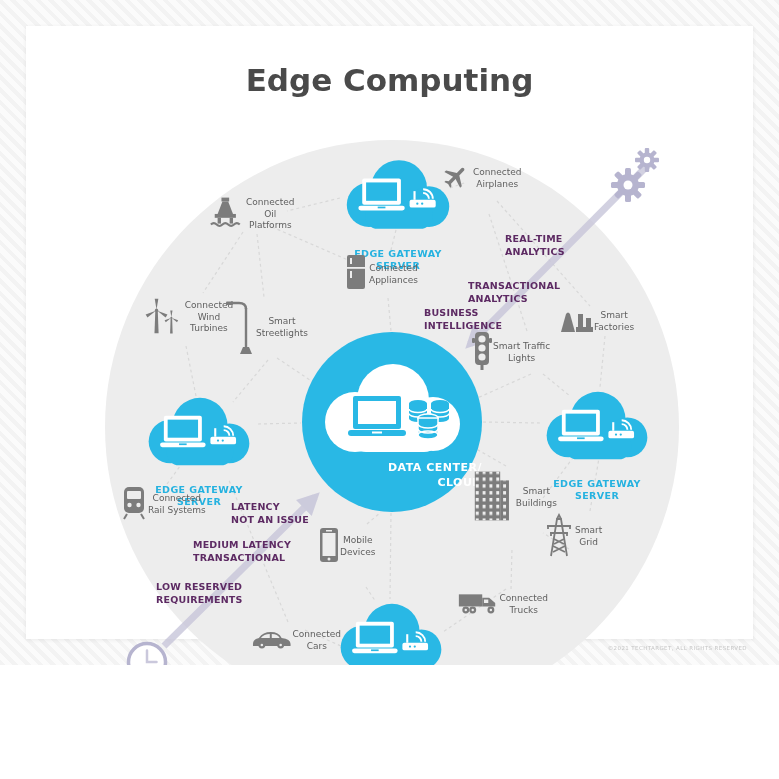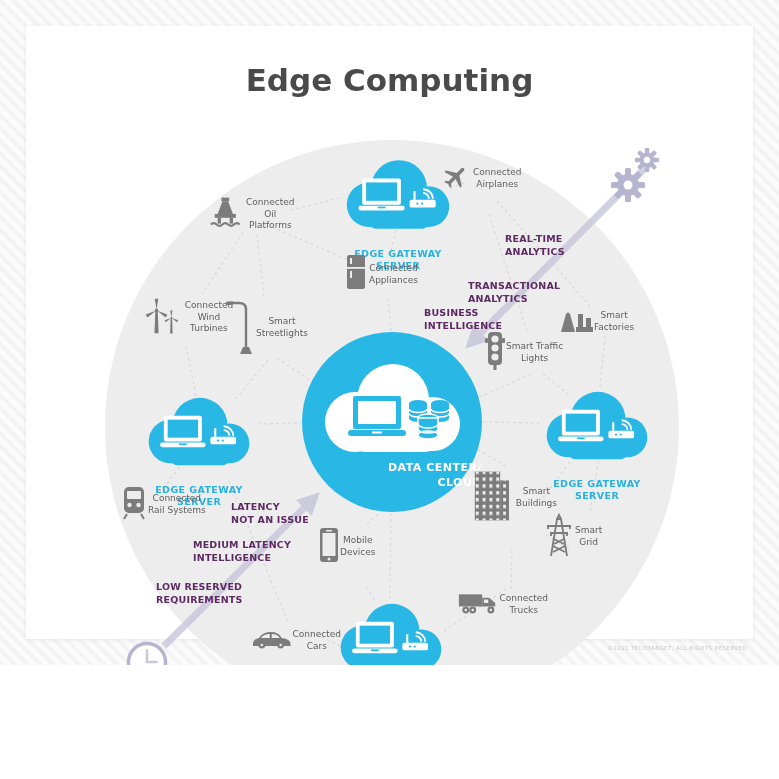--- a/index.html
+++ b/index.html
@@ -303,21 +303,21 @@
     <svg width="34" height="24" viewBox="0 0 34 24" fill="#7c7c7c">
       <path d="M1,24 L6,6 Q8,3 10,6 L15,24 Z"></path>
       <rect x="18" y="6" width="5" height="18"></rect>
         <rect x="26" y="10" width="5" height="14"></rect>
       <rect x="16" y="19" width="17" height="5"></rect>
     </svg>
     <div class="dev-label">Smart
 Factories</div>
   </div>
 
-  <div class="node" style="left:484px;top:331px">
+  <div class="node" style="left:471px;top:331px">
     <svg width="22" height="40" viewBox="0 0 22 40">
       <rect x="1" y="7" width="3" height="5" rx="1" fill="#7c7c7c"></rect>
         <rect x="18" y="7" width="3" height="5" rx="1" fill="#7c7c7c"></rect>
       <rect x="4" y="1" width="14" height="33" rx="4" fill="#7c7c7c"></rect>
       <circle cx="11" cy="8" r="3.6" fill="#ededed"></circle>
         <circle cx="11" cy="17" r="3.6" fill="#ededed"></circle>
         <circle cx="11" cy="26" r="3.6" fill="#ededed"></circle>
       <rect x="9.5" y="34" width="3" height="5" fill="#7c7c7c"></rect>
     </svg>
     <div class="dev-label">Smart Traffic
@@ -401,18 +401,18 @@
 
   <div class="flow" style="left:570px;top:233px">REAL-TIME
 ANALYTICS</div>
   <div class="flow" style="left:533px;top:280px">TRANSACTIONAL
 ANALYTICS</div>
   <div class="flow" style="left:296px;top:501px">LATENCY
 NOT AN ISSUE</div>
   <div class="flow" style="left:489px;top:307px">BUSINESS
 INTELLIGENCE</div>
   <div class="flow" style="left:258px;top:539px">MEDIUM LATENCY
-INTELLIGENCE</div>
+TRANSACTIONAL</div>
   <div class="flow" style="left:221px;top:581px">LOW RESERVED
 REQUIREMENTS</div>
 
   <div class="copyright">©2021 TECHTARGET, ALL RIGHTS RESERVED</div>
 </div>
 
 </body></html>

